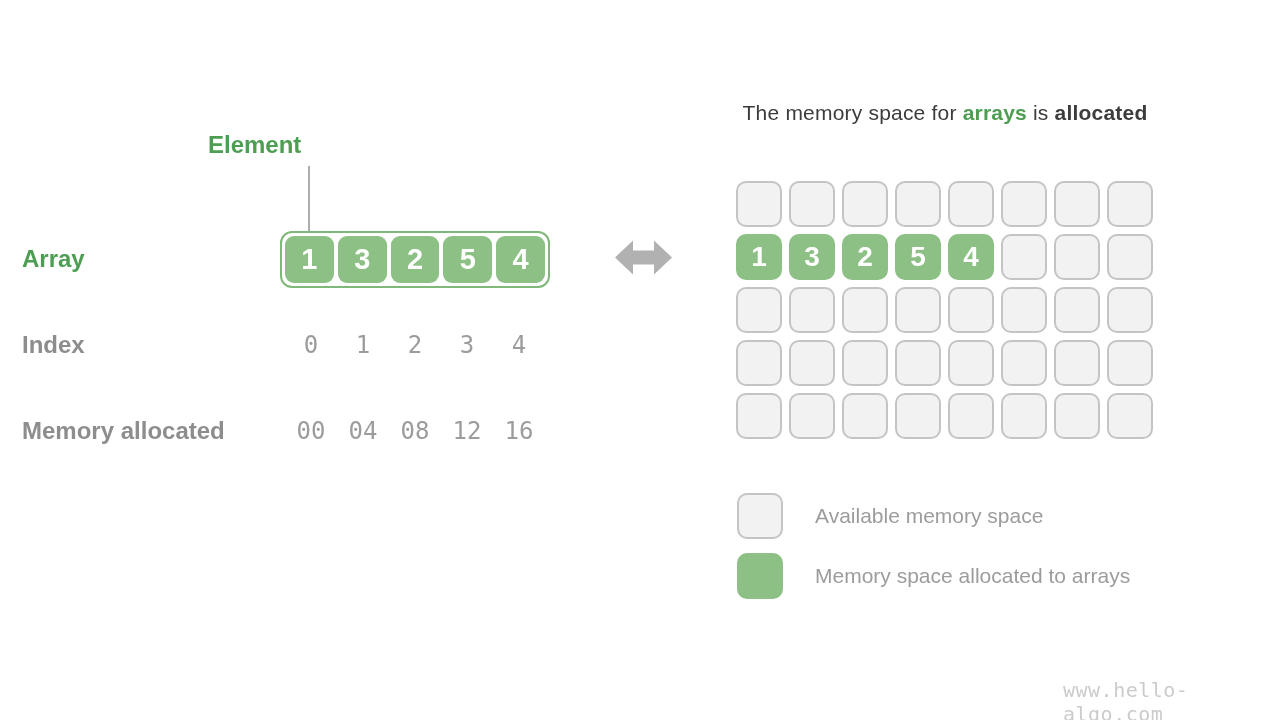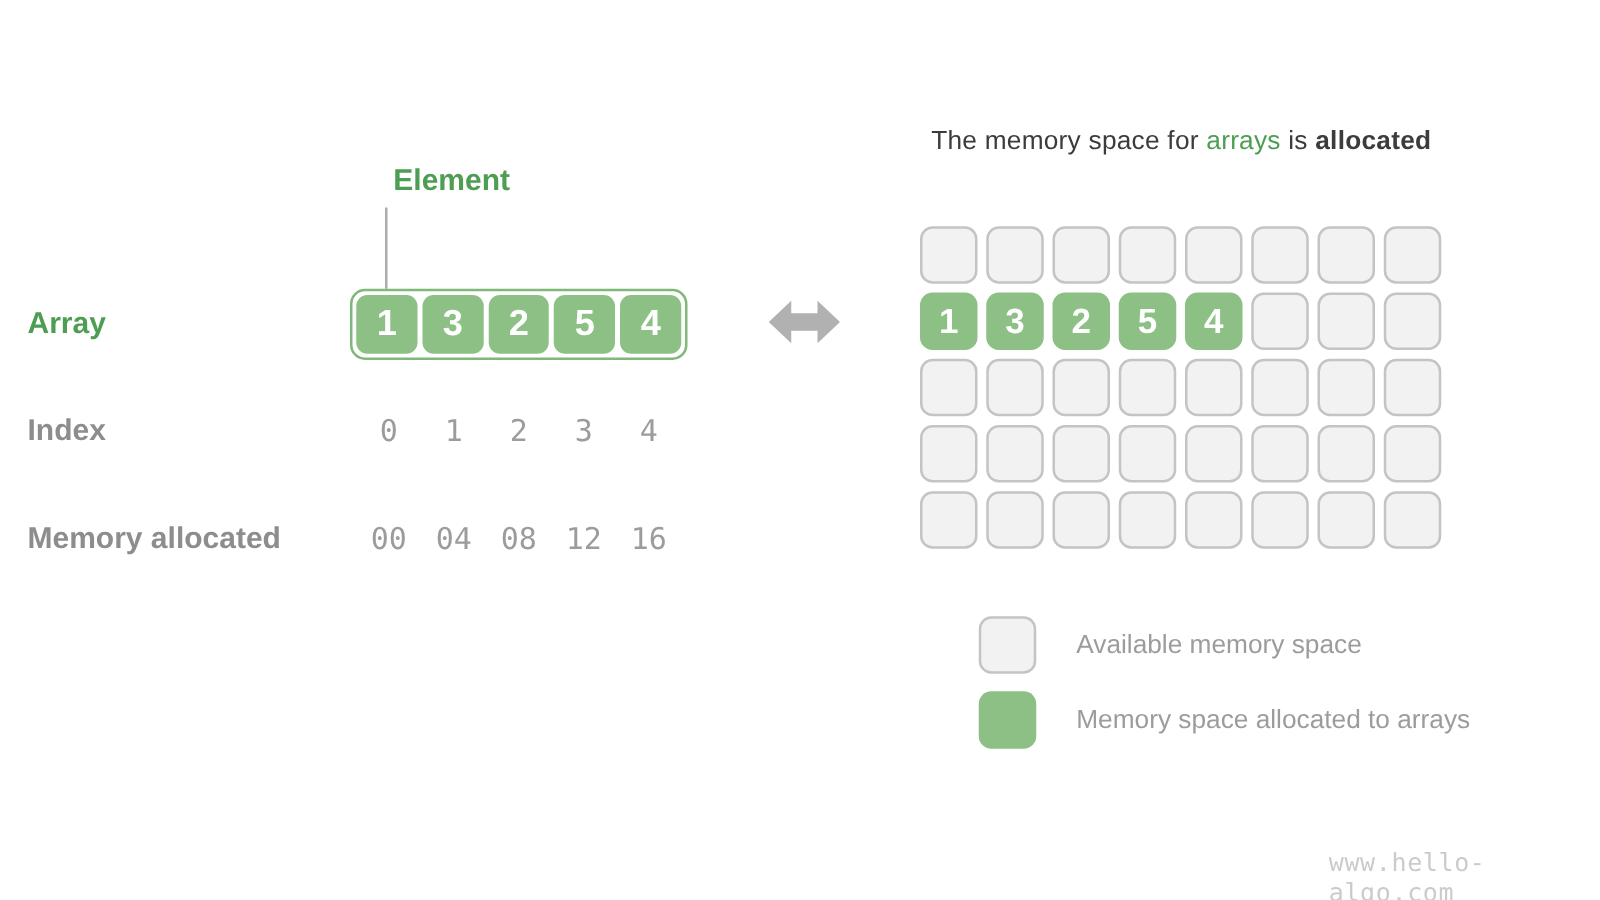--- a/index.html
+++ b/index.html
@@ -8,21 +8,21 @@
     --label-gray:#8D8D8D; --number-gray:#9C9C9C; --title-dark:#3C3C3C;
     --legend-gray:#9C9C9C; --arrow-gray:#B1B1B1; --connector-gray:#ADADAD;
     --watermark-gray:#CBCBCB;
   }
   *{margin:0;padding:0;box-sizing:border-box;}
   html,body{width:1280px;height:720px;background:#ffffff;overflow:hidden;}
   body{font-family:"Liberation Sans",sans-serif;position:relative;}
   .canvas{position:absolute;left:0;top:0;width:1280px;height:720px;background:#fff;}
 
   
-  .element-label{position:absolute;left:208px;top:131px;width:200px;text-align:right;
+  .element-label{position:absolute;left:208px;top:131px;width:200px;text-align:left;
     font-size:24px;font-weight:bold;color:var(--green-text);}
   .connector{position:absolute;left:308px;top:166px;width:2px;height:65px;background:var(--connector-gray);}
   .row-label{position:absolute;left:22px;width:300px;text-align:left;
     font-size:24px;font-weight:bold;color:var(--label-gray);line-height:28px;}
   .array-label{top:245px;color:var(--green-text);}
   .index-label{top:331px;}
   .memory-label{top:417px;}
 
   .array-box{position:absolute;left:280px;top:231px;width:270px;height:57px;
     border:2px solid var(--green-border);border-radius:12px;
@@ -37,33 +37,33 @@
   .num-row.index{top:331px;}
   .num-row.memory{top:417px;}
 
   
   .arrow{position:absolute;left:615px;top:238px;}
   .arrow polygon{fill:var(--arrow-gray);}
 
   
   .title{position:absolute;left:660px;top:101px;width:570px;text-align:center;
     font-size:21px;color:var(--title-dark);letter-spacing:0.2px;}
-  .title .green{color:var(--green-text);font-weight:normal;}
+  .title .green{color:var(--green-text);font-weight:bold;}
   .title .bold{font-weight:bold;}
 
   .grid{position:absolute;left:736px;top:181px;
     display:grid;grid-template-columns:repeat(8,46px);grid-auto-rows:46px;gap:7px;}
   .gcell{width:46px;height:46px;border-radius:10px;
     background:var(--cell-fill);border:2px solid var(--cell-border);}
   .gcell.allocated{background:var(--green-fill);border-color:var(--green-fill);
     display:flex;align-items:center;justify-content:center;
     color:#fff;font-size:28px;font-weight:bold;}
 
   .legend{position:absolute;left:737px;top:493px;display:flex;flex-direction:column;gap:14px;}
-  .legend-row{display:flex;align-items:center;margin-left:46px;}
+  .legend-row{display:flex;align-items:center;}
   .swatch{width:46px;height:46px;border-radius:10px;flex:0 0 auto;}
   .swatch.available{background:var(--cell-fill);border:2px solid var(--cell-border);}
   .swatch.allocated{background:var(--green-fill);}
   .legend-label{margin-left:32px;font-size:21px;color:var(--legend-gray);}
 
   .watermark{position:absolute;left:1063px;top:678px;
     font-family:"DejaVu Sans Mono",monospace;font-size:20px;letter-spacing:0.5px;
     color:var(--watermark-gray);}
 </style>
 </head>

